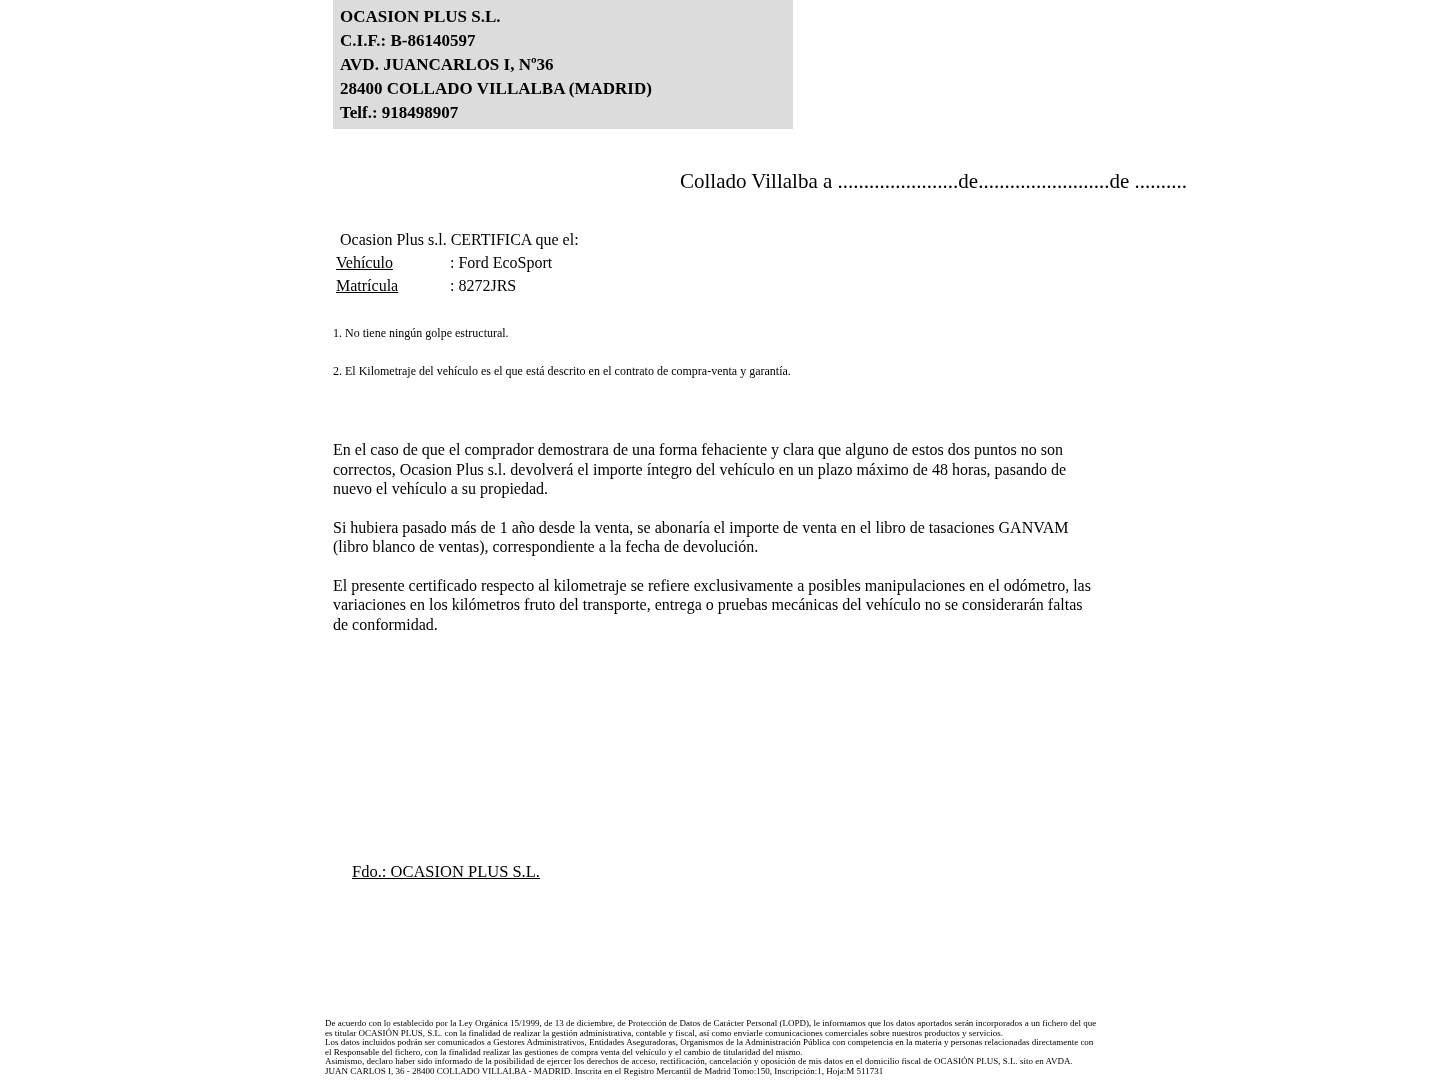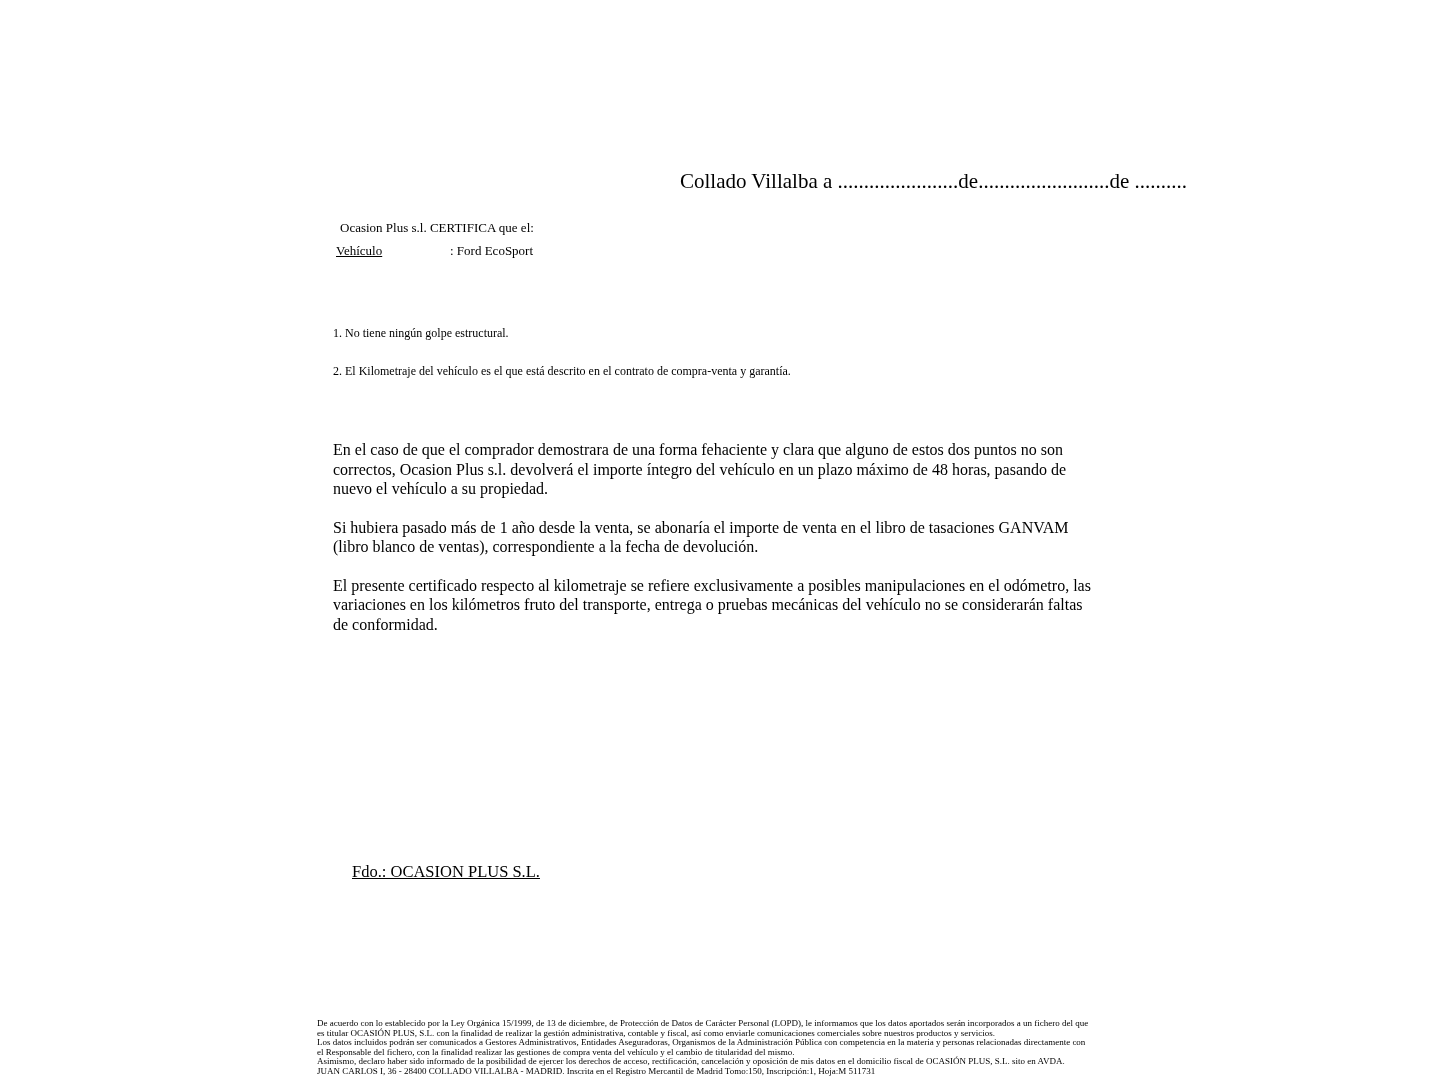--- a/index.html
+++ b/index.html
@@ -35,23 +35,23 @@
   .date-line {
     left: 680px;
     top: 171px;
     font-size: 21px;
     line-height: 20px;
     white-space: nowrap;
   }
 
   .certify-block {
     left: 336px;
-    top: 216px;
+    top: 228px;
     width: 700px;
-    font-size: 13px;
+    font-size: 16px;
     line-height: 23px;
   }
   .certify-intro { padding-left: 4px; }
   .field-row { display: flex; }
   .field-label {
     display: inline-block;
     width: 82px;
     text-decoration: underline;
   }
   .field-value { display: inline-block; margin-left: 32px; }
@@ -76,41 +76,52 @@
 
   .signature-line {
     left: 352px;
     top: 862px;
     font-size: 16.5px;
     line-height: 20px;
     text-decoration: underline;
   }
 
   .legal-block {
-    left: 317px;
+    left: 325px;
     top: 1019px;
     width: 772px;
     font-size: 9px;
     line-height: 9.6px;
   }
   .legal-block p { margin: 0; }
 </style>
 </head>
 <body>
 
 <div class="page">
 
+  <div class="abs header-box" style="background-color: rgb(220, 220, 220);">
+    <div>OCASION PLUS S.L.</div>
+    <div>C.I.F.: B-86140597</div>
+    <div>AVD. JUANCARLOS I, Nº36</div>
+    <div>28400 COLLADO VILLALBA (MADRID)</div>
+    <div>Telf.: 918498907</div>
+  </div>
 
   <div class="abs date-line">Collado Villalba a .......................de.........................de ..........</div>
 
   <div class="abs certify-block">
     <div class="certify-intro">Ocasion Plus s.l. CERTIFICA que el:</div>
     <div class="field-row">
       <span class="field-label">Vehículo</span>
       <span class="field-value">: Ford EcoSport</span>
+    </div>
+    <div class="field-row">
+      <span class="field-label">Matrícula</span>
+      <span class="field-value">: 8272JRS</span>
     </div>
   </div>
 
   <div class="abs points-block">
     <p>1. No tiene ningún golpe estructural.</p>
     <p>2. El Kilometraje del vehículo es el que está descrito en el contrato de compra-venta y garantía.</p>
   </div>
 
   <div class="abs paragraphs-block">
     <p>En el caso de que el comprador demostrara de una forma fehaciente y clara que alguno de estos dos puntos no son correctos, Ocasion Plus s.l. devolverá el importe íntegro del vehículo en un plazo máximo de 48 horas, pasando de nuevo el vehículo a su propiedad.</p>

